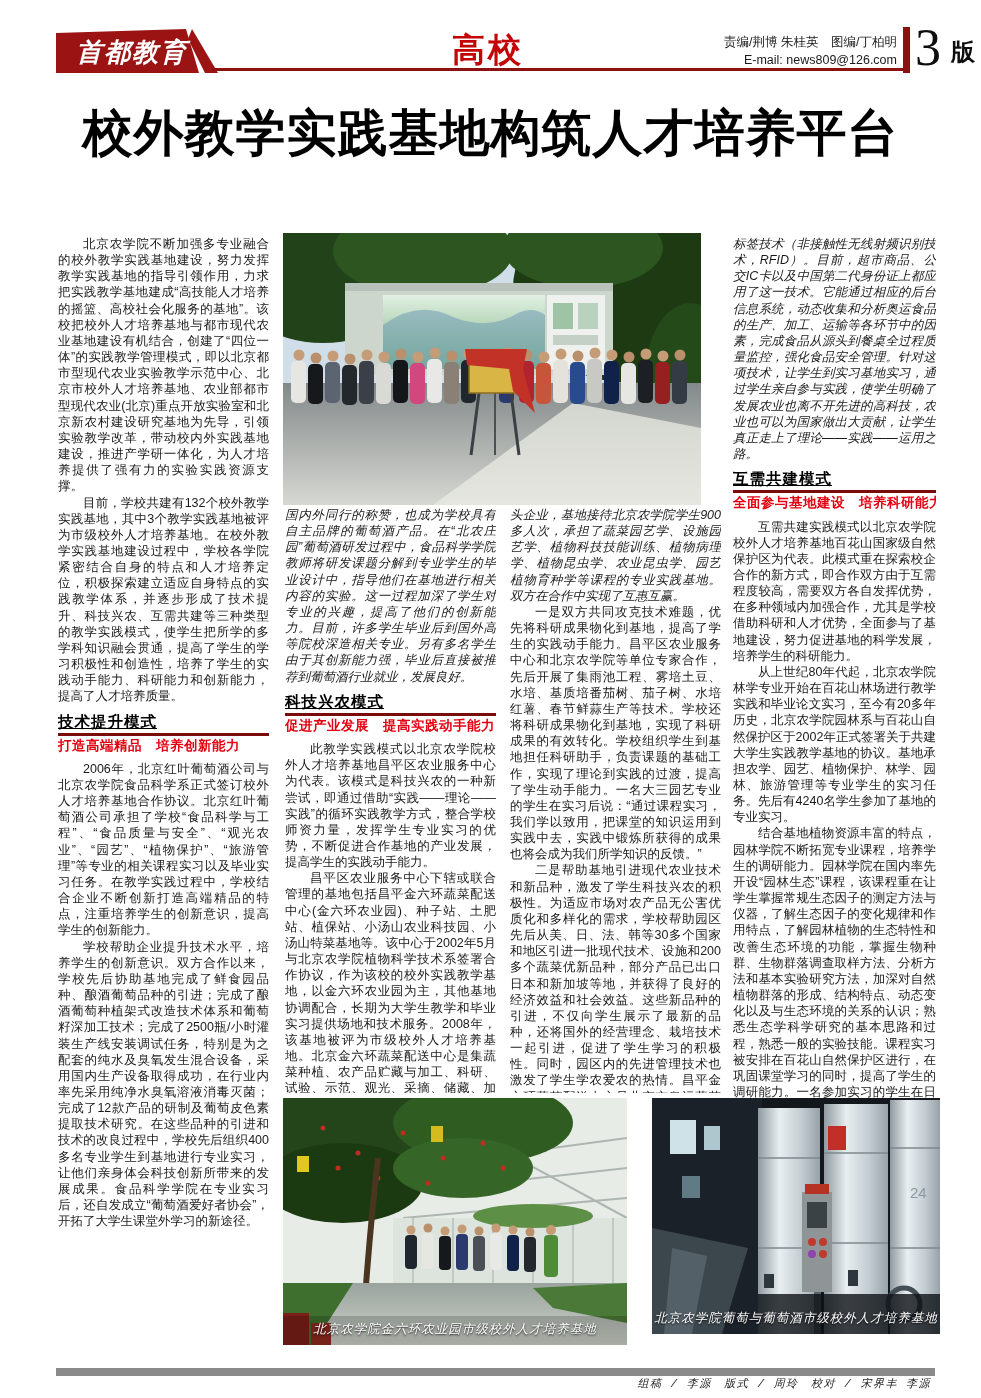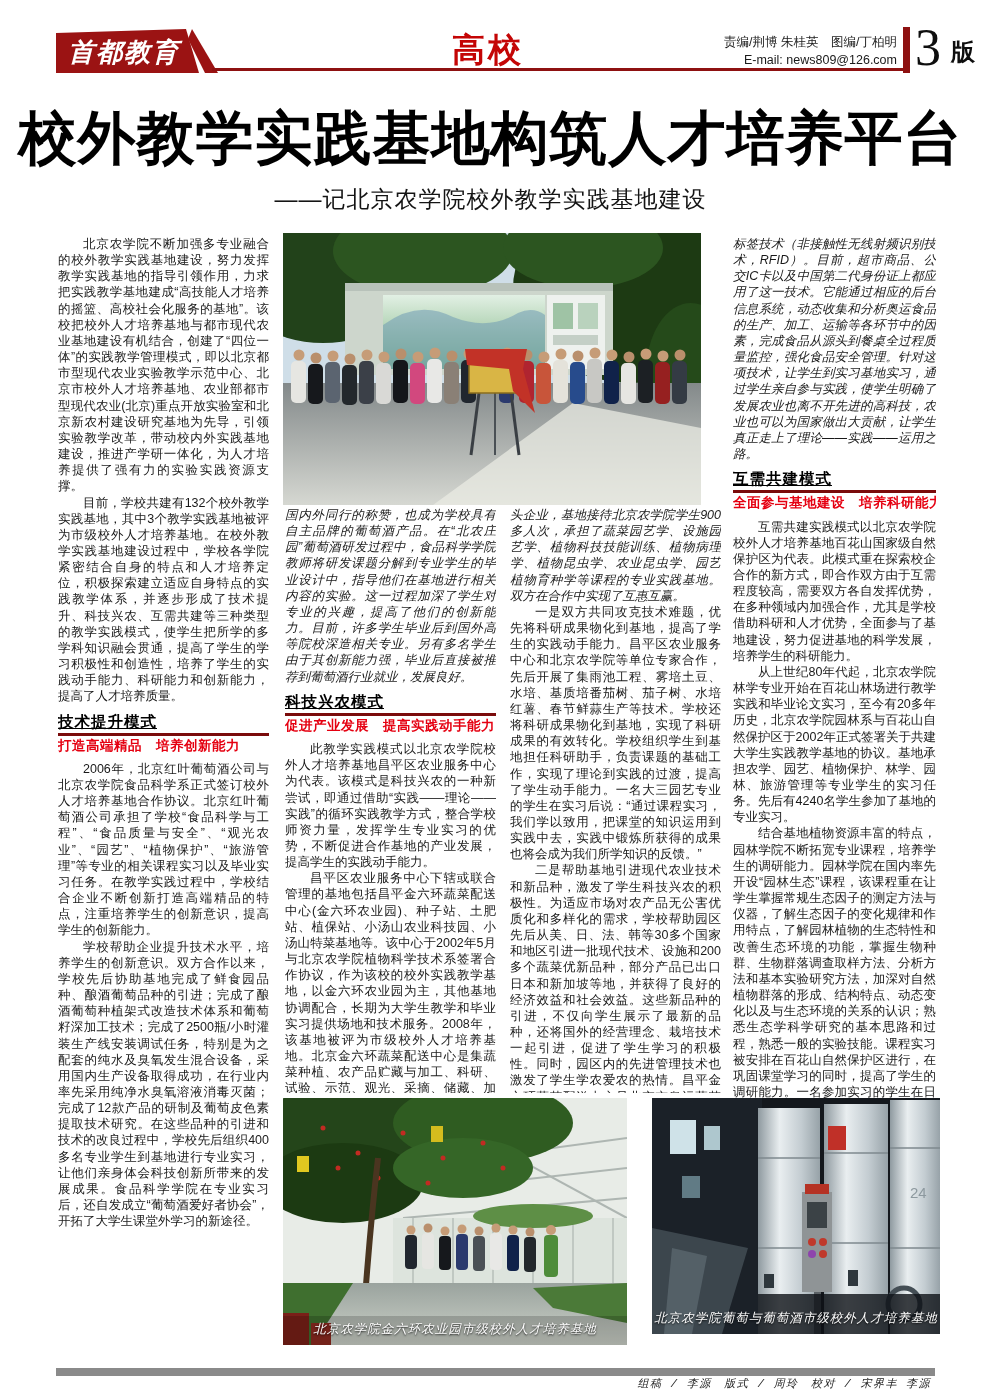--- a/index.html
+++ b/index.html
@@ -2,37 +2,37 @@
 <html><head>
 <meta charset="utf-8">
 <style>
   html,body { margin:0; padding:0; background:#ffffff; }
   .page { position:relative; width:981px; height:1398px; background:#ffffff;
           font-family:"Liberation Sans", sans-serif; overflow:hidden; color:#1a1a1a; }
 
   
   .logo-wrap { position:absolute; left:56px; top:29px; width:162px; height:44px; }
   .logo-wrap svg { position:absolute; left:0; top:0; }
-  .logo-text { position:absolute; left:12px; top:6px; width:120px; text-align:left;
+  .logo-text { position:absolute; left:12px; top:6px; width:120px; text-align:right;
                font-family:"DejaVu Serif", serif; font-style:italic; font-weight:bold;
                font-size:26px; color:#ffffff; letter-spacing:2px; }
   .section-title { position:absolute; left:452px; top:28px; width:120px; text-align:left;
                    font-size:33px; font-weight:bold; color:#c40505; letter-spacing:3px; }
   .editors-block { position:absolute; right:84px; top:33px; text-align:right;
                    font-size:12.5px; line-height:18px; color:#1a1a1a; }
   .red-divider { position:absolute; left:903px; top:27px; width:7px; height:46px; background:#8e1111; }
   .page-num { position:absolute; left:915px; top:18px; font-family:"Liberation Serif", serif;
               font-size:52px; font-weight:400; color:#0e0e0e; }
   .page-unit { position:absolute; left:951px; top:36px; font-size:24px; font-weight:bold; color:#0e0e0e; }
   .head-rule { position:absolute; left:212px; top:68px; width:691px; height:3px; background:#8e1111; }
 
   
   .main-title { position:absolute; left:0; top:100px; width:981px; text-align:center;
                 font-family:"Liberation Serif","DejaVu Serif", serif; font-weight:bold;
-                font-size:58px; color:#000; letter-spacing:1px; white-space:nowrap; }
+                font-size:50px; color:#000; letter-spacing:1px; white-space:nowrap; }
   .sub-title { position:absolute; left:0; top:184px; width:981px; text-align:center;
                font-size:23px; color:#141414; letter-spacing:1px; }
 
   
   .col { position:absolute; width:211px; font-size:12.5px; line-height:16.15px;
          text-align:justify; color:#191919; overflow:hidden; }
   .col p { margin:0; text-indent:2em; }
   .col p.cont { text-indent:0;font-style:italic; }
   #col1 { left:58px;  top:236px; height:1108px; }
   #col2 { left:285px; top:507px; height:586px; }
@@ -77,21 +77,20 @@
     <div>责编/荆博 朱桂英　图编/丁柏明</div>
     <div>E-mail: news809@126.com</div>
   </div>
 
   <div class="red-divider"></div>
   <div class="page-num">3</div>
   <div class="page-unit">版</div>
   <div class="head-rule"></div>
 
   <div class="main-title">校外教学实践基地构筑人才培养平台</div>
-  <div class="sub-title">——记北京农学院校外教学实践基地建设</div>
 
   <div class="col" id="col1">
     <p>北京农学院不断加强多专业融合的校外教学实践基地建设，努力发挥教学实践基地的指导引领作用，力求把实践教学基地建成“高技能人才培养的摇篮、高校社会化服务的基地”。该校把校外人才培养基地与都市现代农业基地建设有机结合，创建了“四位一体”的实践教学管理模式，即以北京都市型现代农业实验教学示范中心、北京市校外人才培养基地、农业部都市型现代农业(北京)重点开放实验室和北京新农村建设研究基地为先导，引领实验教学改革，带动校内外实践基地建设，推进产学研一体化，为人才培养提供了强有力的实验实践资源支撑。</p>
     <p>目前，学校共建有132个校外教学实践基地，其中3个教学实践基地被评为市级校外人才培养基地。在校外教学实践基地建设过程中，学校各学院紧密结合自身的特点和人才培养定位，积极探索建立适应自身特点的实践教学体系，并逐步形成了技术提升、科技兴农、互需共建等三种类型的教学实践模式，使学生把所学的多学科知识融会贯通，提高了学生的学习积极性和创造性，培养了学生的实践动手能力、科研能力和创新能力，提高了人才培养质量。</p>
     <div class="sec-h">技术提升模式</div>
     <div class="sec-sub">打造高端精品　培养创新能力</div>
     <p>2006年，北京红叶葡萄酒公司与北京农学院食品科学系正式签订校外人才培养基地合作协议。北京红叶葡萄酒公司承担了学校“食品科学与工程”、“食品质量与安全”、“观光农业”、“园艺”、“植物保护”、“旅游管理”等专业的相关课程实习以及毕业实习任务。在教学实践过程中，学校结合企业不断创新打造高端精品的特点，注重培养学生的创新意识，提高学生的创新能力。</p>
     <p>学校帮助企业提升技术水平，培养学生的创新意识。双方合作以来，学校先后协助基地完成了鲜食园品种、酿酒葡萄品种的引进；完成了酿酒葡萄种植架式改造技术体系和葡萄籽深加工技术；完成了2500瓶/小时灌装生产线安装调试任务，特别是为之配套的纯水及臭氧发生混合设备，采用国内生产设备取得成功，在行业内率先采用纯净水臭氧溶液消毒灭菌；完成了12款产品的研制及葡萄皮色素提取技术研究。在这些品种的引进和技术的改良过程中，学校先后组织400多名专业学生到基地进行专业实习，让他们亲身体会科技创新所带来的发展成果。食品科学学院在专业实习后，还自发成立“葡萄酒爱好者协会”，开拓了大学生课堂外学习的新途径。</p>
 
   </div>

